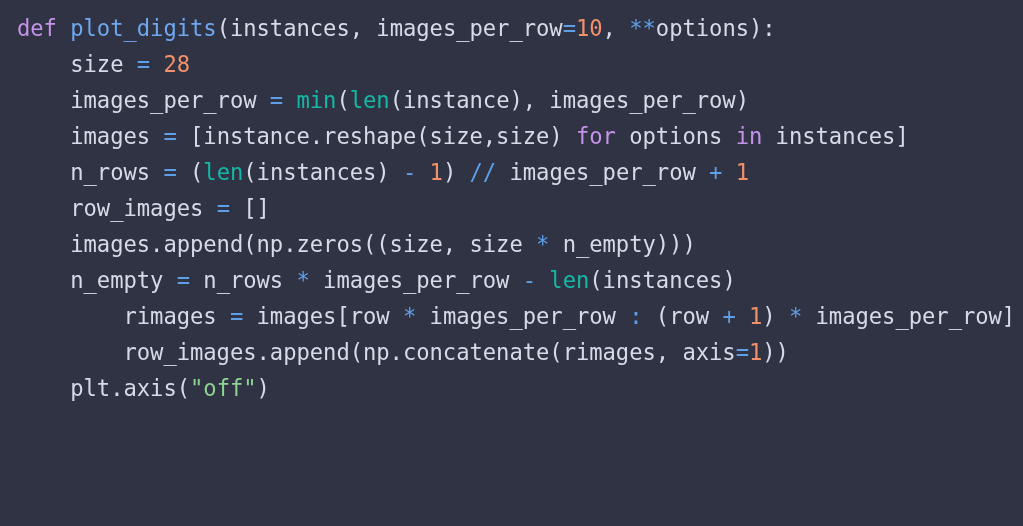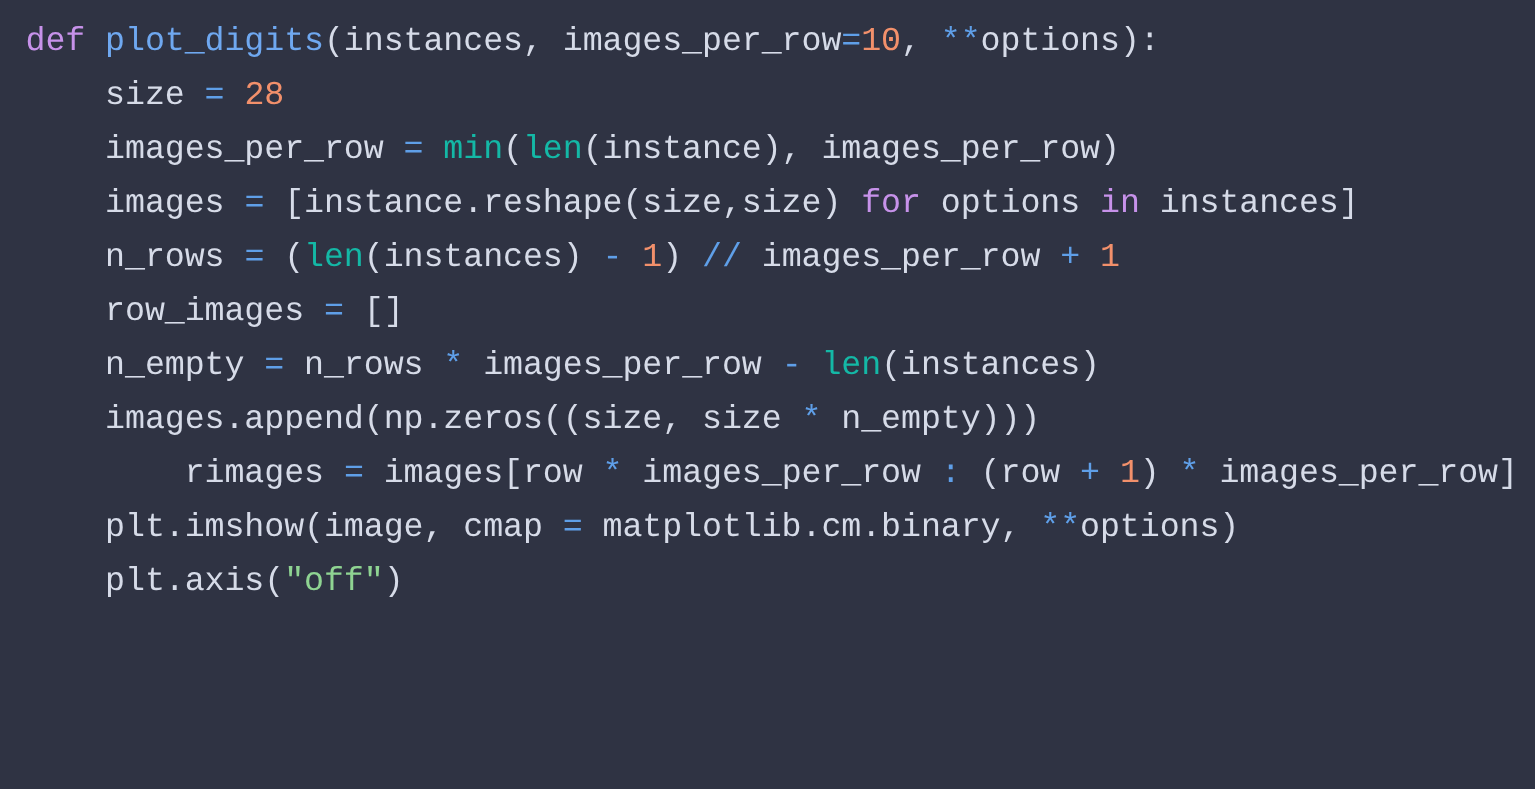--- a/index.html
+++ b/index.html
@@ -12,21 +12,20 @@
     height: 526px;
     overflow: hidden;
     font-family: "DejaVu Sans Mono", "Liberation Mono", monospace;
   }
   #code-block {
     box-sizing: border-box;
     width: 1023px;
     height: 526px;
     background: #2f3343;
     padding: 10px 0 0 17px;
-    font-family: Liberation Mono, monospace;
   }
   .code-line {
     height: 36px;
     line-height: 36px;
     font-size: 22.2px;
     letter-spacing: -0.05px;
     white-space: pre;
     color: #d6dbe8;
   }
   
@@ -41,18 +40,18 @@
 </head>
 <body>
 
 <div id="code-block">
     <div class="code-line"><span class="t-kw">def</span><span class="t-id"> </span><span class="t-fn">plot_digits</span><span class="t-id">(instances, images_per_row</span><span class="t-op">=</span><span class="t-num">10</span><span class="t-id">, </span><span class="t-op">**</span><span class="t-id">options):</span></div>
     <div class="code-line"><span class="t-id">    size </span><span class="t-op">=</span><span class="t-id"> </span><span class="t-num">28</span></div>
     <div class="code-line"><span class="t-id">    images_per_row </span><span class="t-op">=</span><span class="t-id"> </span><span class="t-bi">min</span><span class="t-id">(</span><span class="t-bi">len</span><span class="t-id">(instance), images_per_row)</span></div>
     <div class="code-line"><span class="t-id">    images </span><span class="t-op">=</span><span class="t-id"> [instance.reshape(size,size) </span><span class="t-kw">for</span><span class="t-id"> options </span><span class="t-kw">in</span><span class="t-id"> instances]</span></div>
     <div class="code-line"><span class="t-id">    n_rows </span><span class="t-op">=</span><span class="t-id"> (</span><span class="t-bi">len</span><span class="t-id">(instances) </span><span class="t-op">-</span><span class="t-id"> </span><span class="t-num">1</span><span class="t-id">) </span><span class="t-op">//</span><span class="t-id"> images_per_row </span><span class="t-op">+</span><span class="t-id"> </span><span class="t-num">1</span></div>
     <div class="code-line"><span class="t-id">    row_images </span><span class="t-op">=</span><span class="t-id"> []</span></div>
+    <div class="code-line"><span class="t-id">    images.append(np.zeros((size, size </span><span class="t-op">*</span><span class="t-id"> n_empty)))</span></div>
     <div class="code-line"><span class="t-id">    n_empty </span><span class="t-op">=</span><span class="t-id"> n_rows </span><span class="t-op">*</span><span class="t-id"> images_per_row </span><span class="t-op">-</span><span class="t-id"> </span><span class="t-bi">len</span><span class="t-id">(instances)</span></div>
-    <div class="code-line"><span class="t-id">    images.append(np.zeros((size, size </span><span class="t-op">*</span><span class="t-id"> n_empty)))</span></div>
     <div class="code-line"><span class="t-id">        rimages </span><span class="t-op">=</span><span class="t-id"> images[row </span><span class="t-op">*</span><span class="t-id"> images_per_row </span><span class="t-op">:</span><span class="t-id"> (row </span><span class="t-op">+</span><span class="t-id"> </span><span class="t-num">1</span><span class="t-id">) </span><span class="t-op">*</span><span class="t-id"> images_per_row]</span></div>
-    <div class="code-line"><span class="t-id">    plt.imshow(image, cmap </span><span class="t-op">=</span><span class="t-id"> matplotlib.cm.binary, </span><span class="t-op">**</span><span class="t-id">options)</span></div>
+    <div class="code-line"><span class="t-id">        row_images.append(np.concatenate(rimages, axis</span><span class="t-op">=</span><span class="t-num">1</span><span class="t-id">))</span></div>
     <div class="code-line"><span class="t-id">    plt.axis(</span><span class="t-str">"off"</span><span class="t-id">)</span></div>
   </div>
 
 </body></html>

